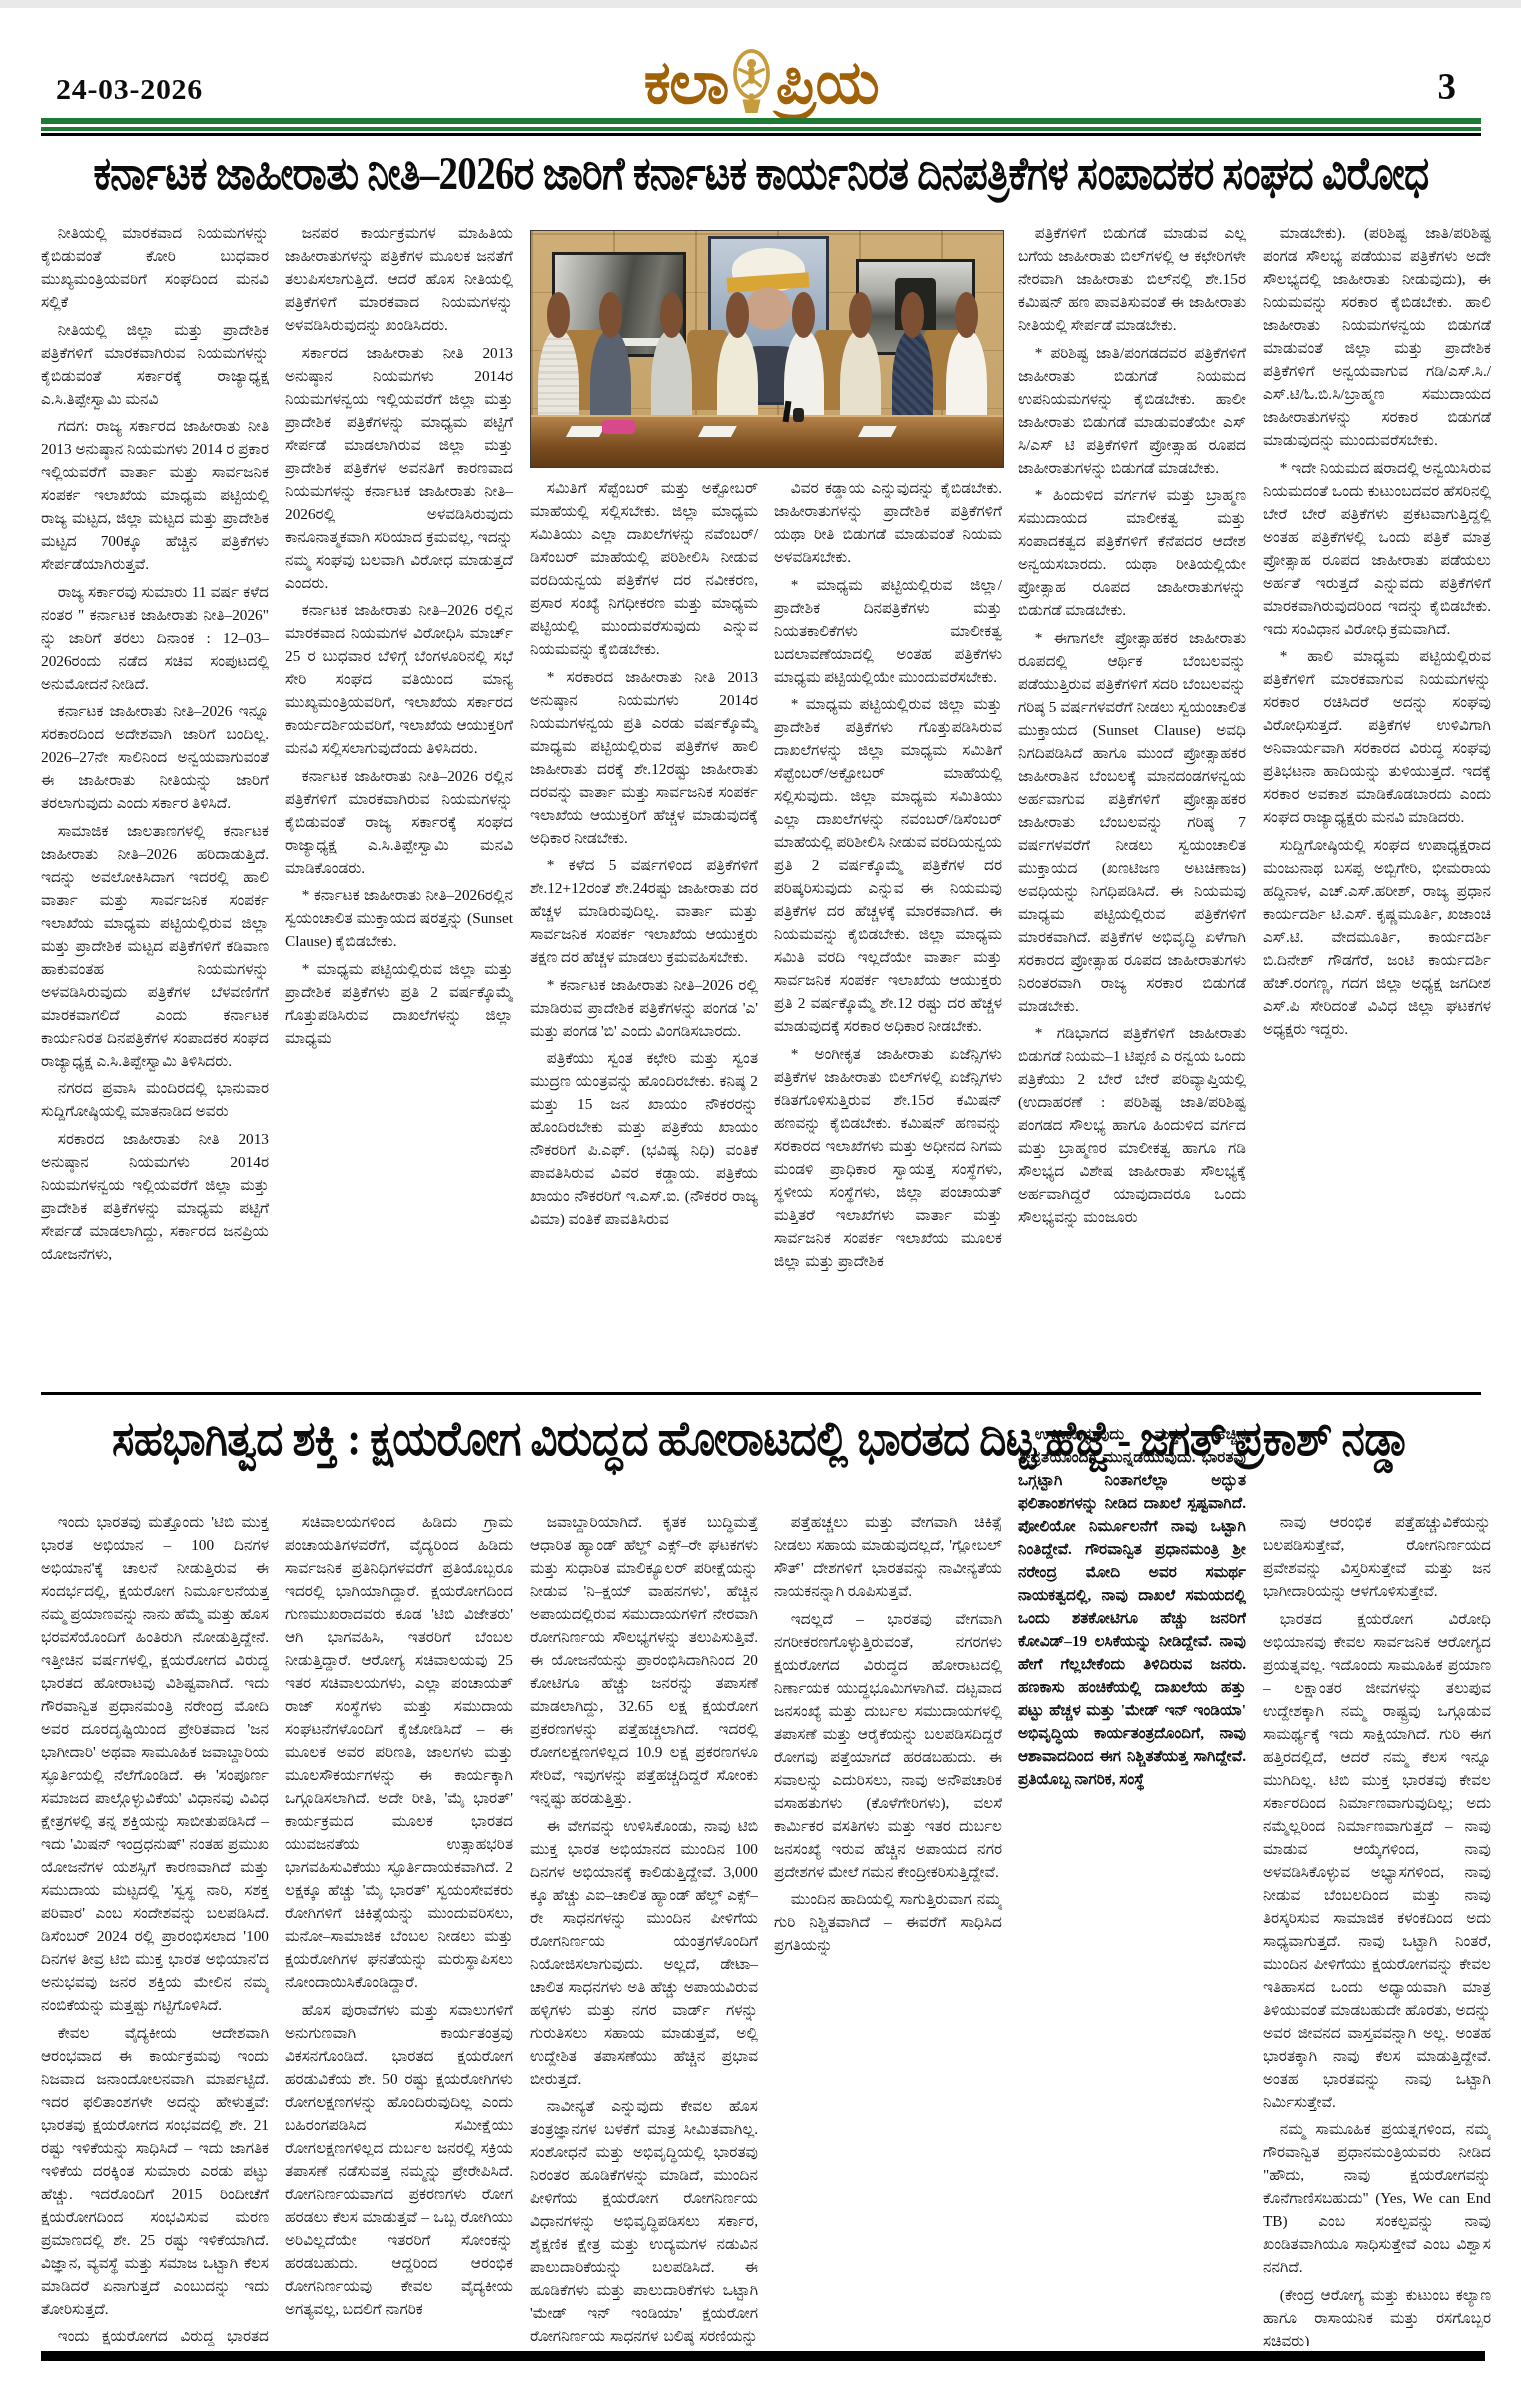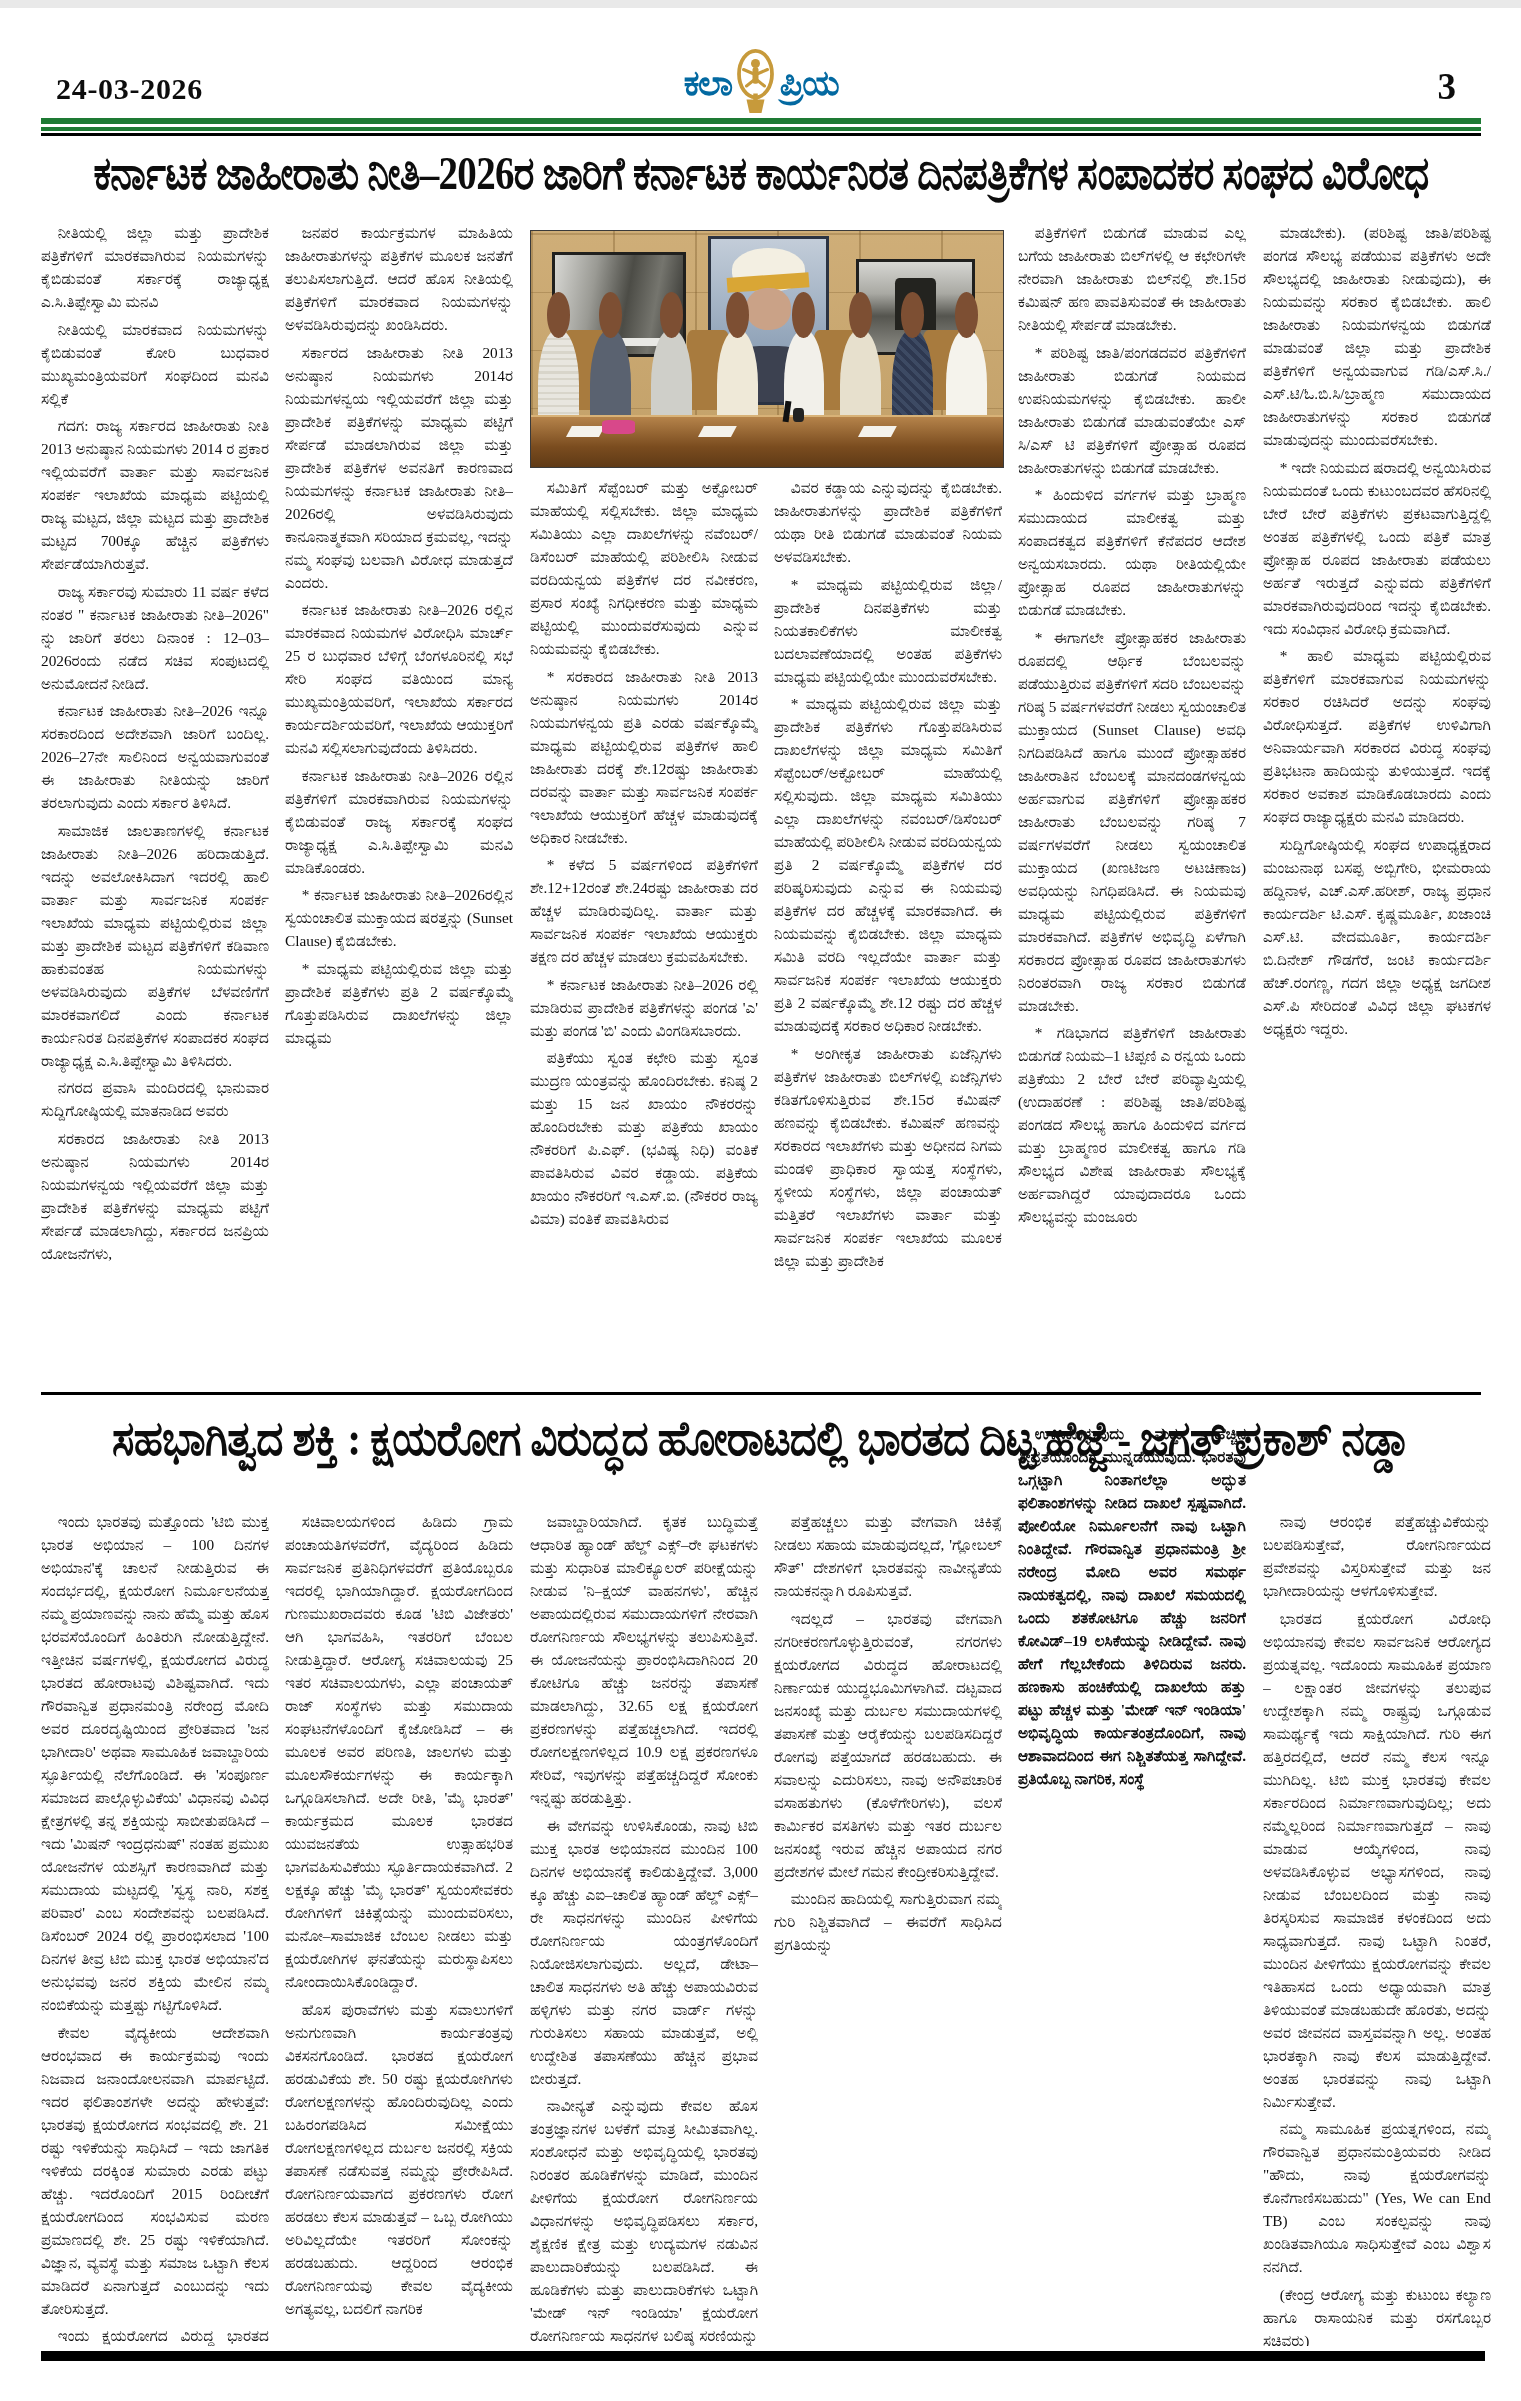--- a/index.html
+++ b/index.html
@@ -5,21 +5,21 @@
   html,body{margin:0;padding:0;background:#e9e9e9;}
   .page{
     position:relative;width:1522px;height:2401px;background:#ffffff;
     font-family:"Liberation Serif","DejaVu Serif",serif;color:#0d0d0d;
     overflow:hidden;margin:8px auto;
   }
   
   .date{position:absolute;left:56px;top:64px;font-size:30px;font-weight:bold;letter-spacing:0.7px;}
   .pageno{position:absolute;right:66px;top:57px;font-size:37px;font-weight:bold;}
   .masthead{position:absolute;left:0;right:0;top:39px;text-align:center;white-space:nowrap;}
-  .masthead .mh-txt{font-size:35px;font-weight:bold;color:#0369a1;vertical-align:middle;letter-spacing:-1.5px;}
+  .masthead .mh-txt{font-size:60px;font-weight:bold;color:#a16207;vertical-align:middle;letter-spacing:-1.5px;}
   .masthead .mh-logo{display:inline-block;vertical-align:middle;margin:0 4.5px;}
   .rule-green1{position:absolute;left:41px;right:41px;top:110px;height:6px;background:#1e7a34;}
   .rule-green2{position:absolute;left:41px;right:41px;top:119px;height:3.7px;background:#1e7a34;}
   .rule-black-top{position:absolute;left:41px;right:41px;top:125px;height:3px;background:#000;}
   
   .headline1{
     position:absolute;left:22.3px;right:22.3px;top:139px;height:64px;
     font-size:39px;font-weight:900;text-align:center;letter-spacing:-0.7px;
     transform:scaleY(1.18);transform-origin:center top;white-space:nowrap;overflow:hidden;
   }
@@ -90,22 +90,22 @@
       </svg></span><span class="mh-txt">ಪ್ರಿಯ</span>
   </div>
   <div class="pageno">3</div>
   <div class="rule-green1"></div>
   <div class="rule-green2"></div>
   <div class="rule-black-top"></div>
 
   <div class="headline1">ಕರ್ನಾಟಕ ಜಾಹೀರಾತು ನೀತಿ–2026ರ ಜಾರಿಗೆ ಕರ್ನಾಟಕ ಕಾರ್ಯನಿರತ ದಿನಪತ್ರಿಕೆಗಳ ಸಂಪಾದಕರ ಸಂಘದ ವಿರೋಧ</div>
 
   <div class="col" style="left:41px;top:213px;height:1166px;">
+      <p class="para">ನೀತಿಯಲ್ಲಿ ಮಾರಕವಾದ ನಿಯಮಗಳನ್ನು ಕೈಬಿಡುವಂತೆ ಕೋರಿ ಬುಧವಾರ ಮುಖ್ಯಮಂತ್ರಿಯವರಿಗೆ ಸಂಘದಿಂದ ಮನವಿ ಸಲ್ಲಿಕೆ</p>
       <p class="para">ನೀತಿಯಲ್ಲಿ ಜಿಲ್ಲಾ ಮತ್ತು ಪ್ರಾದೇಶಿಕ ಪತ್ರಿಕೆಗಳಿಗೆ ಮಾರಕವಾಗಿರುವ ನಿಯಮಗಳನ್ನು ಕೈಬಿಡುವಂತೆ ಸರ್ಕಾರಕ್ಕೆ ರಾಜ್ಯಾಧ್ಯಕ್ಷ ಎ.ಸಿ.ತಿಪ್ಪೇಸ್ವಾಮಿ ಮನವಿ</p>
-      <p class="para">ನೀತಿಯಲ್ಲಿ ಮಾರಕವಾದ ನಿಯಮಗಳನ್ನು ಕೈಬಿಡುವಂತೆ ಕೋರಿ ಬುಧವಾರ ಮುಖ್ಯಮಂತ್ರಿಯವರಿಗೆ ಸಂಘದಿಂದ ಮನವಿ ಸಲ್ಲಿಕೆ</p>
       <p class="para">ಗದಗ: ರಾಜ್ಯ ಸರ್ಕಾರದ ಜಾಹೀರಾತು ನೀತಿ 2013 ಅನುಷ್ಠಾನ ನಿಯಮಗಳು 2014 ರ ಪ್ರಕಾರ ಇಲ್ಲಿಯವರೆಗೆ ವಾರ್ತಾ ಮತ್ತು ಸಾರ್ವಜನಿಕ ಸಂಪರ್ಕ ಇಲಾಖೆಯ ಮಾಧ್ಯಮ ಪಟ್ಟಿಯಲ್ಲಿ ರಾಜ್ಯ ಮಟ್ಟದ, ಜಿಲ್ಲಾ ಮಟ್ಟದ ಮತ್ತು ಪ್ರಾದೇಶಿಕ ಮಟ್ಟದ 700ಕ್ಕೂ ಹೆಚ್ಚಿನ ಪತ್ರಿಕೆಗಳು ಸೇರ್ಪಡೆಯಾಗಿರುತ್ತವೆ.</p>
       <p class="para">ರಾಜ್ಯ ಸರ್ಕಾರವು ಸುಮಾರು 11 ವರ್ಷ ಕಳೆದ ನಂತರ " ಕರ್ನಾಟಕ ಜಾಹೀರಾತು ನೀತಿ–2026" ನ್ನು ಜಾರಿಗೆ ತರಲು ದಿನಾಂಕ : 12–03–2026ರಂದು ನಡೆದ ಸಚಿವ ಸಂಪುಟದಲ್ಲಿ ಅನುಮೋದನೆ ನೀಡಿದೆ.</p>
       <p class="para">ಕರ್ನಾಟಕ ಜಾಹೀರಾತು ನೀತಿ–2026 ಇನ್ನೂ ಸರಕಾರದಿಂದ ಅದೇಶವಾಗಿ ಜಾರಿಗೆ ಬಂದಿಲ್ಲ. 2026–27ನೇ ಸಾಲಿನಿಂದ ಅನ್ವಯವಾಗುವಂತೆ ಈ ಜಾಹೀರಾತು ನೀತಿಯನ್ನು ಜಾರಿಗೆ ತರಲಾಗುವುದು ಎಂದು ಸರ್ಕಾರ ತಿಳಿಸಿದೆ.</p>
       <p class="para">ಸಾಮಾಜಿಕ ಜಾಲತಾಣಗಳಲ್ಲಿ ಕರ್ನಾಟಕ ಜಾಹೀರಾತು ನೀತಿ–2026 ಹರಿದಾಡುತ್ತಿದೆ. ಇದನ್ನು ಅವಲೋಕಿಸಿದಾಗ ಇದರಲ್ಲಿ ಹಾಲಿ ವಾರ್ತಾ ಮತ್ತು ಸಾರ್ವಜನಿಕ ಸಂಪರ್ಕ ಇಲಾಖೆಯ ಮಾಧ್ಯಮ ಪಟ್ಟಿಯಲ್ಲಿರುವ ಜಿಲ್ಲಾ ಮತ್ತು ಪ್ರಾದೇಶಿಕ ಮಟ್ಟದ ಪತ್ರಿಕೆಗಳಿಗೆ ಕಡಿವಾಣ ಹಾಕುವಂತಹ ನಿಯಮಗಳನ್ನು ಅಳವಡಿಸಿರುವುದು ಪತ್ರಿಕೆಗಳ ಬೆಳವಣಿಗೆಗೆ ಮಾರಕವಾಗಲಿದೆ ಎಂದು ಕರ್ನಾಟಕ ಕಾರ್ಯನಿರತ ದಿನಪತ್ರಿಕೆಗಳ ಸಂಪಾದಕರ ಸಂಘದ ರಾಜ್ಯಾಧ್ಯಕ್ಷ ಎ.ಸಿ.ತಿಪ್ಪೇಸ್ವಾಮಿ ತಿಳಿಸಿದರು.</p>
       <p class="para">ನಗರದ ಪ್ರವಾಸಿ ಮಂದಿರದಲ್ಲಿ ಭಾನುವಾರ ಸುದ್ದಿಗೋಷ್ಠಿಯಲ್ಲಿ ಮಾತನಾಡಿದ ಅವರು</p>
       <p class="para">ಸರಕಾರದ ಜಾಹೀರಾತು ನೀತಿ 2013 ಅನುಷ್ಠಾನ ನಿಯಮಗಳು 2014ರ ನಿಯಮಗಳನ್ವಯ ಇಲ್ಲಿಯವರೆಗೆ ಜಿಲ್ಲಾ ಮತ್ತು ಪ್ರಾದೇಶಿಕ ಪತ್ರಿಕೆಗಳನ್ನು ಮಾಧ್ಯಮ ಪಟ್ಟಿಗೆ ಸೇರ್ಪಡೆ ಮಾಡಲಾಗಿದ್ದು, ಸರ್ಕಾರದ ಜನಪ್ರಿಯ ಯೋಜನೆಗಳು,</p>
     </div>
   <div class="col" style="left:285px;top:213px;height:1166px;">
       <p class="para">ಜನಪರ ಕಾರ್ಯಕ್ರಮಗಳ ಮಾಹಿತಿಯ ಜಾಹೀರಾತುಗಳನ್ನು ಪತ್ರಿಕೆಗಳ ಮೂಲಕ ಜನತೆಗೆ ತಲುಪಿಸಲಾಗುತ್ತಿದೆ. ಆದರೆ ಹೊಸ ನೀತಿಯಲ್ಲಿ ಪತ್ರಿಕೆಗಳಿಗೆ ಮಾರಕವಾದ ನಿಯಮಗಳನ್ನು ಅಳವಡಿಸಿರುವುದನ್ನು ಖಂಡಿಸಿದರು.</p>
       <p class="para">ಸರ್ಕಾರದ ಜಾಹೀರಾತು ನೀತಿ 2013 ಅನುಷ್ಠಾನ ನಿಯಮಗಳು 2014ರ ನಿಯಮಗಳನ್ವಯ ಇಲ್ಲಿಯವರೆಗೆ ಜಿಲ್ಲಾ ಮತ್ತು ಪ್ರಾದೇಶಿಕ ಪತ್ರಿಕೆಗಳನ್ನು ಮಾಧ್ಯಮ ಪಟ್ಟಿಗೆ ಸೇರ್ಪಡೆ ಮಾಡಲಾಗಿರುವ ಜಿಲ್ಲಾ ಮತ್ತು ಪ್ರಾದೇಶಿಕ ಪತ್ರಿಕೆಗಳ ಅವನತಿಗೆ ಕಾರಣವಾದ ನಿಯಮಗಳನ್ನು ಕರ್ನಾಟಕ ಜಾಹೀರಾತು ನೀತಿ–2026ರಲ್ಲಿ ಅಳವಡಿಸಿರುವುದು ಕಾನೂನಾತ್ಮಕವಾಗಿ ಸರಿಯಾದ ಕ್ರಮವಲ್ಲ, ಇದನ್ನು ನಮ್ಮ ಸಂಘವು ಬಲವಾಗಿ ವಿರೋಧ ಮಾಡುತ್ತದೆ ಎಂದರು.</p>

